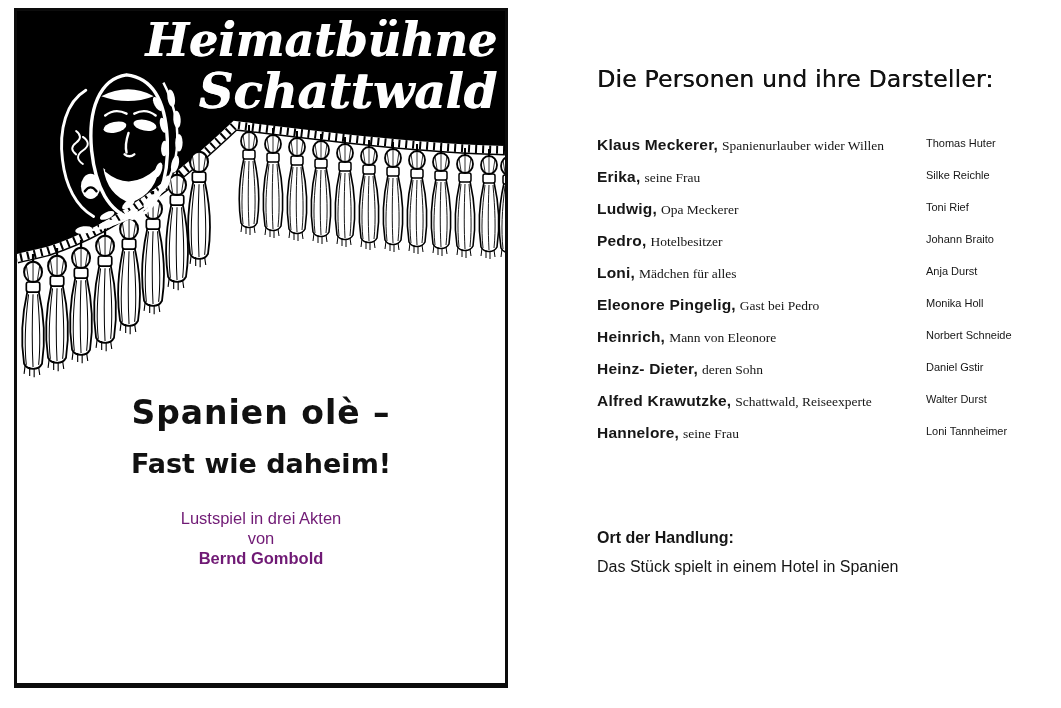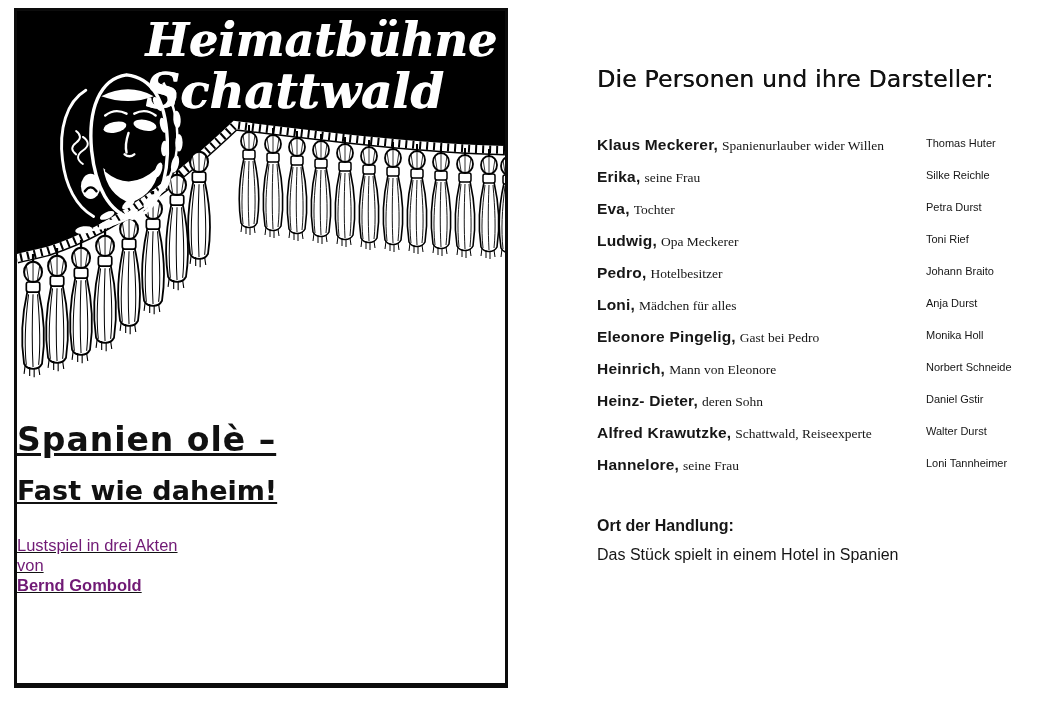--- a/index.html
+++ b/index.html
@@ -27,37 +27,38 @@
   }
   .curtain-svg {
     position: absolute;
     left: 0; top: 0;
     width: 488px; height: 400px;
     display: block;
   }
   .masthead {
     position: absolute;
     top: 4px; right: 8px;
+    text-align: right;
     color: #ffffff;
     font-family: "DejaVu Serif", serif;
     font-weight: bold;
     font-style: italic;
     line-height: 51px;
     letter-spacing: 0px;
     text-shadow: 0.8px 0 0 #fff;
   }
   .masthead-line1 { font-size: 46px; }
   .masthead-line2 { font-size: 48px; }
 
   .title-block {
     position: absolute;
     left: 0; right: 0;
-    top: 408px;
+    top: 381px;
+    text-align: center;
     color: #111;
-    text-decoration: underline;
   }
   .play-title {
     font-family: "DejaVu Sans", sans-serif;
     font-weight: bold;
     font-size: 33px;
     line-height: 42px;
     letter-spacing: 1px;
   }
   .play-subtitle {
     margin-top: 14px;
@@ -105,21 +106,21 @@
   .cast-role {
     font-family: "Liberation Serif", serif;
     font-size: 13.5px;
     margin-left: 4px;
   }
   .cast-actor {
     position: absolute;
     left: 329px; top: 1px;
     font-size: 11px;
   }
-  .location-block { margin-top: 28px; }
+  .location-block { margin-top: 72px; }
   .location-heading {
     font-weight: bold;
     font-size: 16px;
     line-height: 20px;
   }
   .location-text {
     margin-top: 9px;
     font-size: 16px;
     line-height: 20px;
   }
@@ -240,24 +241,20 @@
     <div class="cast-list">
       <div class="cast-row">
         <span class="cast-name">Klaus Meckerer,</span><span class="cast-role">Spanienurlauber wider Willen</span>
         <span class="cast-actor">Thomas Huter</span>
       </div>
       <div class="cast-row">
         <span class="cast-name">Erika,</span><span class="cast-role">seine Frau</span>
         <span class="cast-actor">Silke Reichle</span>
       </div>
       <div class="cast-row">
-        <span class="cast-name">Eva,</span><span class="cast-role">Tochter</span>
-        <span class="cast-actor">Petra Durst</span>
-      </div>
-      <div class="cast-row">
         <span class="cast-name">Ludwig,</span><span class="cast-role">Opa Meckerer</span>
         <span class="cast-actor">Toni Rief</span>
       </div>
       <div class="cast-row">
         <span class="cast-name">Pedro,</span><span class="cast-role">Hotelbesitzer</span>
         <span class="cast-actor">Johann Braito</span>
       </div>
       <div class="cast-row">
         <span class="cast-name">Loni,</span><span class="cast-role">Mädchen für alles</span>
         <span class="cast-actor">Anja Durst</span>

